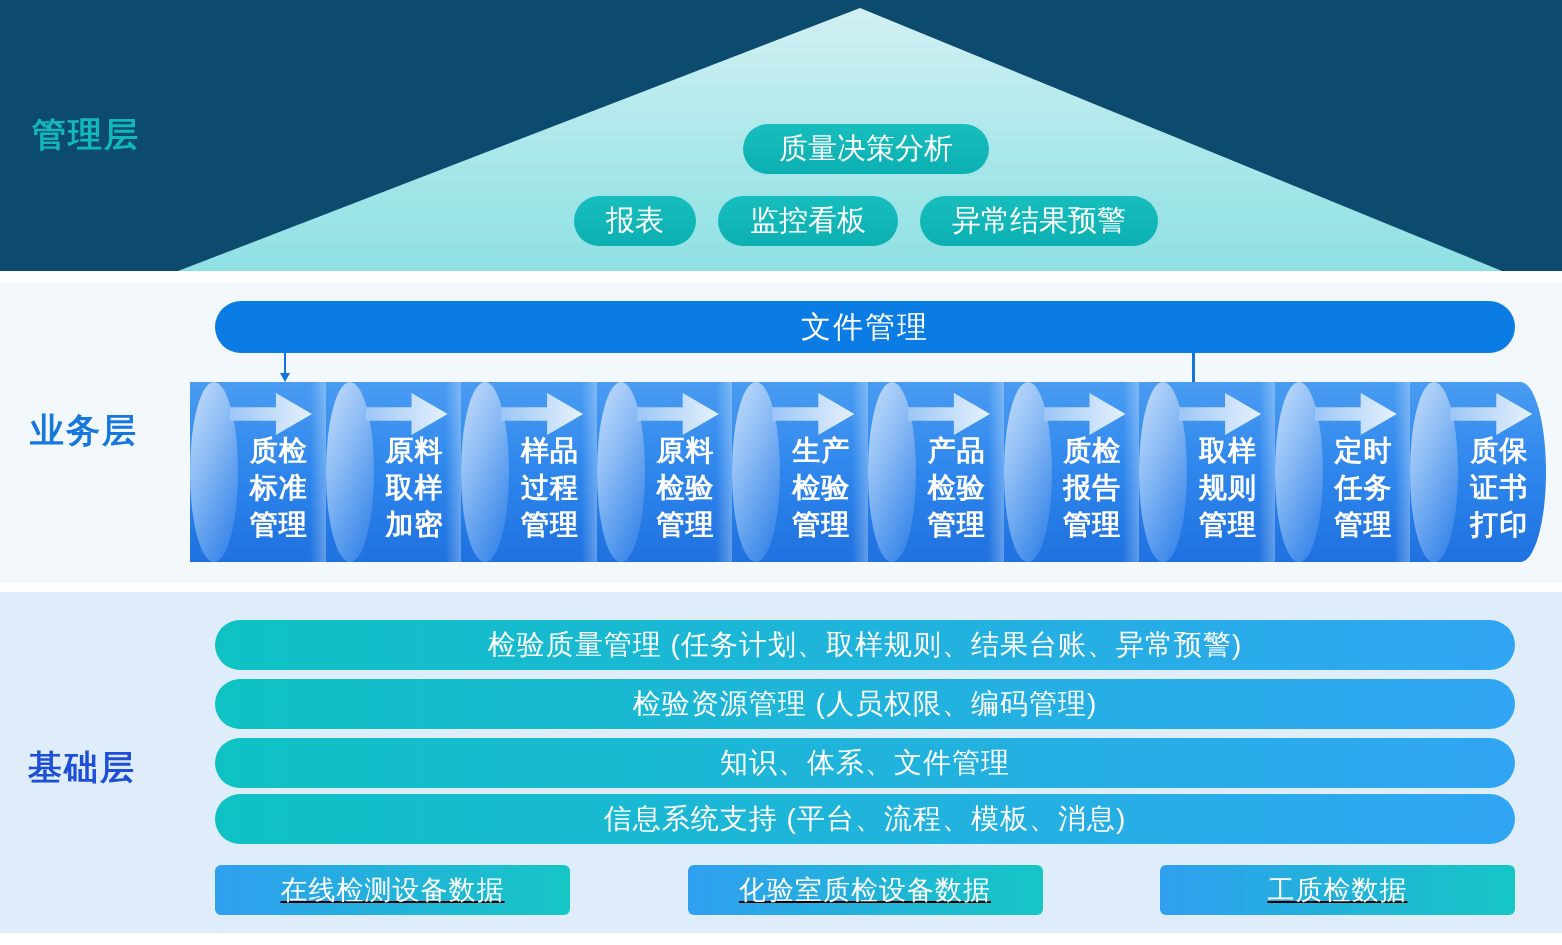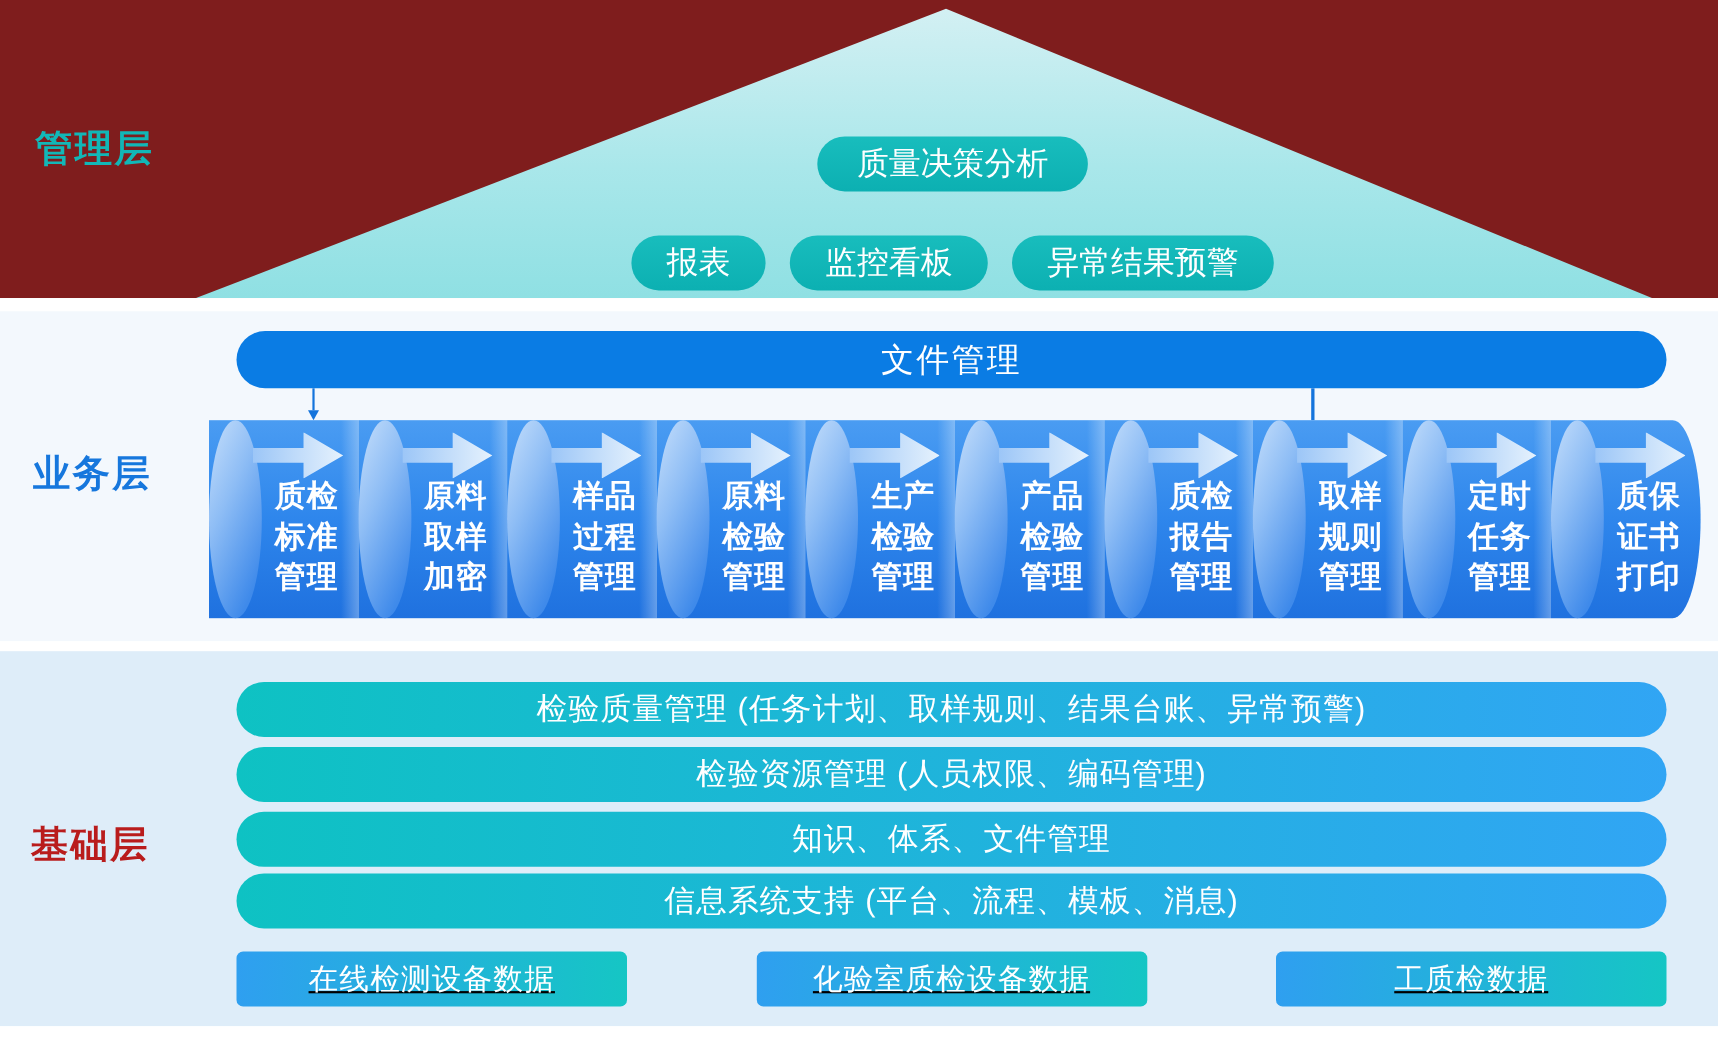--- a/index.html
+++ b/index.html
@@ -1,43 +1,43 @@
 <!DOCTYPE html>
 <html><head>
 <meta charset="utf-8">
 <style>
   html,body{margin:0;padding:0;background:#ffffff;}
   *{box-sizing:border-box;font-family:"Liberation Sans","DejaVu Sans",sans-serif;}
   .stage{position:relative;width:1562px;height:945px;background:#ffffff;overflow:hidden;}
 
   
-  .sec-top{position:absolute;left:0;top:0;width:1562px;height:271px;background:#7f1d1d;}
+  .sec-top{position:absolute;left:0;top:0;width:1562px;height:271px;background:#0c4a6e;}
   .gap{position:absolute;left:0;width:1562px;background:#ffffff;}
   .gap1{top:271px;height:12px;}
   .gap2{top:583px;height:9px;}
   .gap3{top:933px;height:12px;}
   .sec-mid{position:absolute;left:0;top:283px;width:1562px;height:300px;background:#f3f8fd;}
   .sec-bottom{position:absolute;left:0;top:592px;width:1562px;height:341px;background:#deedf9;}
 
   
   .layer-label{position:absolute;font-size:34px;font-weight:bold;letter-spacing:2px;}
   .lbl-mgmt{left:32px;top:112px;color:#12b7b7;}
   .lbl-biz{left:30px;top:125px;color:#1677dd;}
-  .lbl-found{left:28px;top:153px;color:#b91c1c;text-align:center;}
+  .lbl-found{left:28px;top:153px;color:#1d4ed8;text-align:center;}
 
   
   .pyramid{position:absolute;left:0;top:0;}
 
   
   .pill{display:inline-flex;align-items:center;justify-content:center;height:50px;
         border-radius:26px;background:linear-gradient(180deg,#18bdbd,#0cb0b2);
         color:#ffffff;font-size:29px;padding:0 32px;white-space:nowrap;}
   .pill-top{position:absolute;left:866px;top:124px;transform:translateX(-50%);padding:12px 36px;}
   .pill-row{position:absolute;left:430px;top:196px;width:872px;display:flex;gap:22px;
-            justify-content:center;align-items:center;margin-top:18px;}
+            justify-content:center;align-items:center;}
 
   
   .trace-bar{position:absolute;left:215px;top:18px;width:1300px;height:52px;border-radius:26px;
              background:#0a7ce4;color:#fff;font-size:30px;display:flex;align-items:center;
              justify-content:center;letter-spacing:2px;}
 
   
   .conn{position:absolute;background:#1474dc;}
   .conn1{left:284px;top:70px;width:2px;height:20px;}
   .conn1-head{position:absolute;left:280px;top:90px;width:0;height:0;

